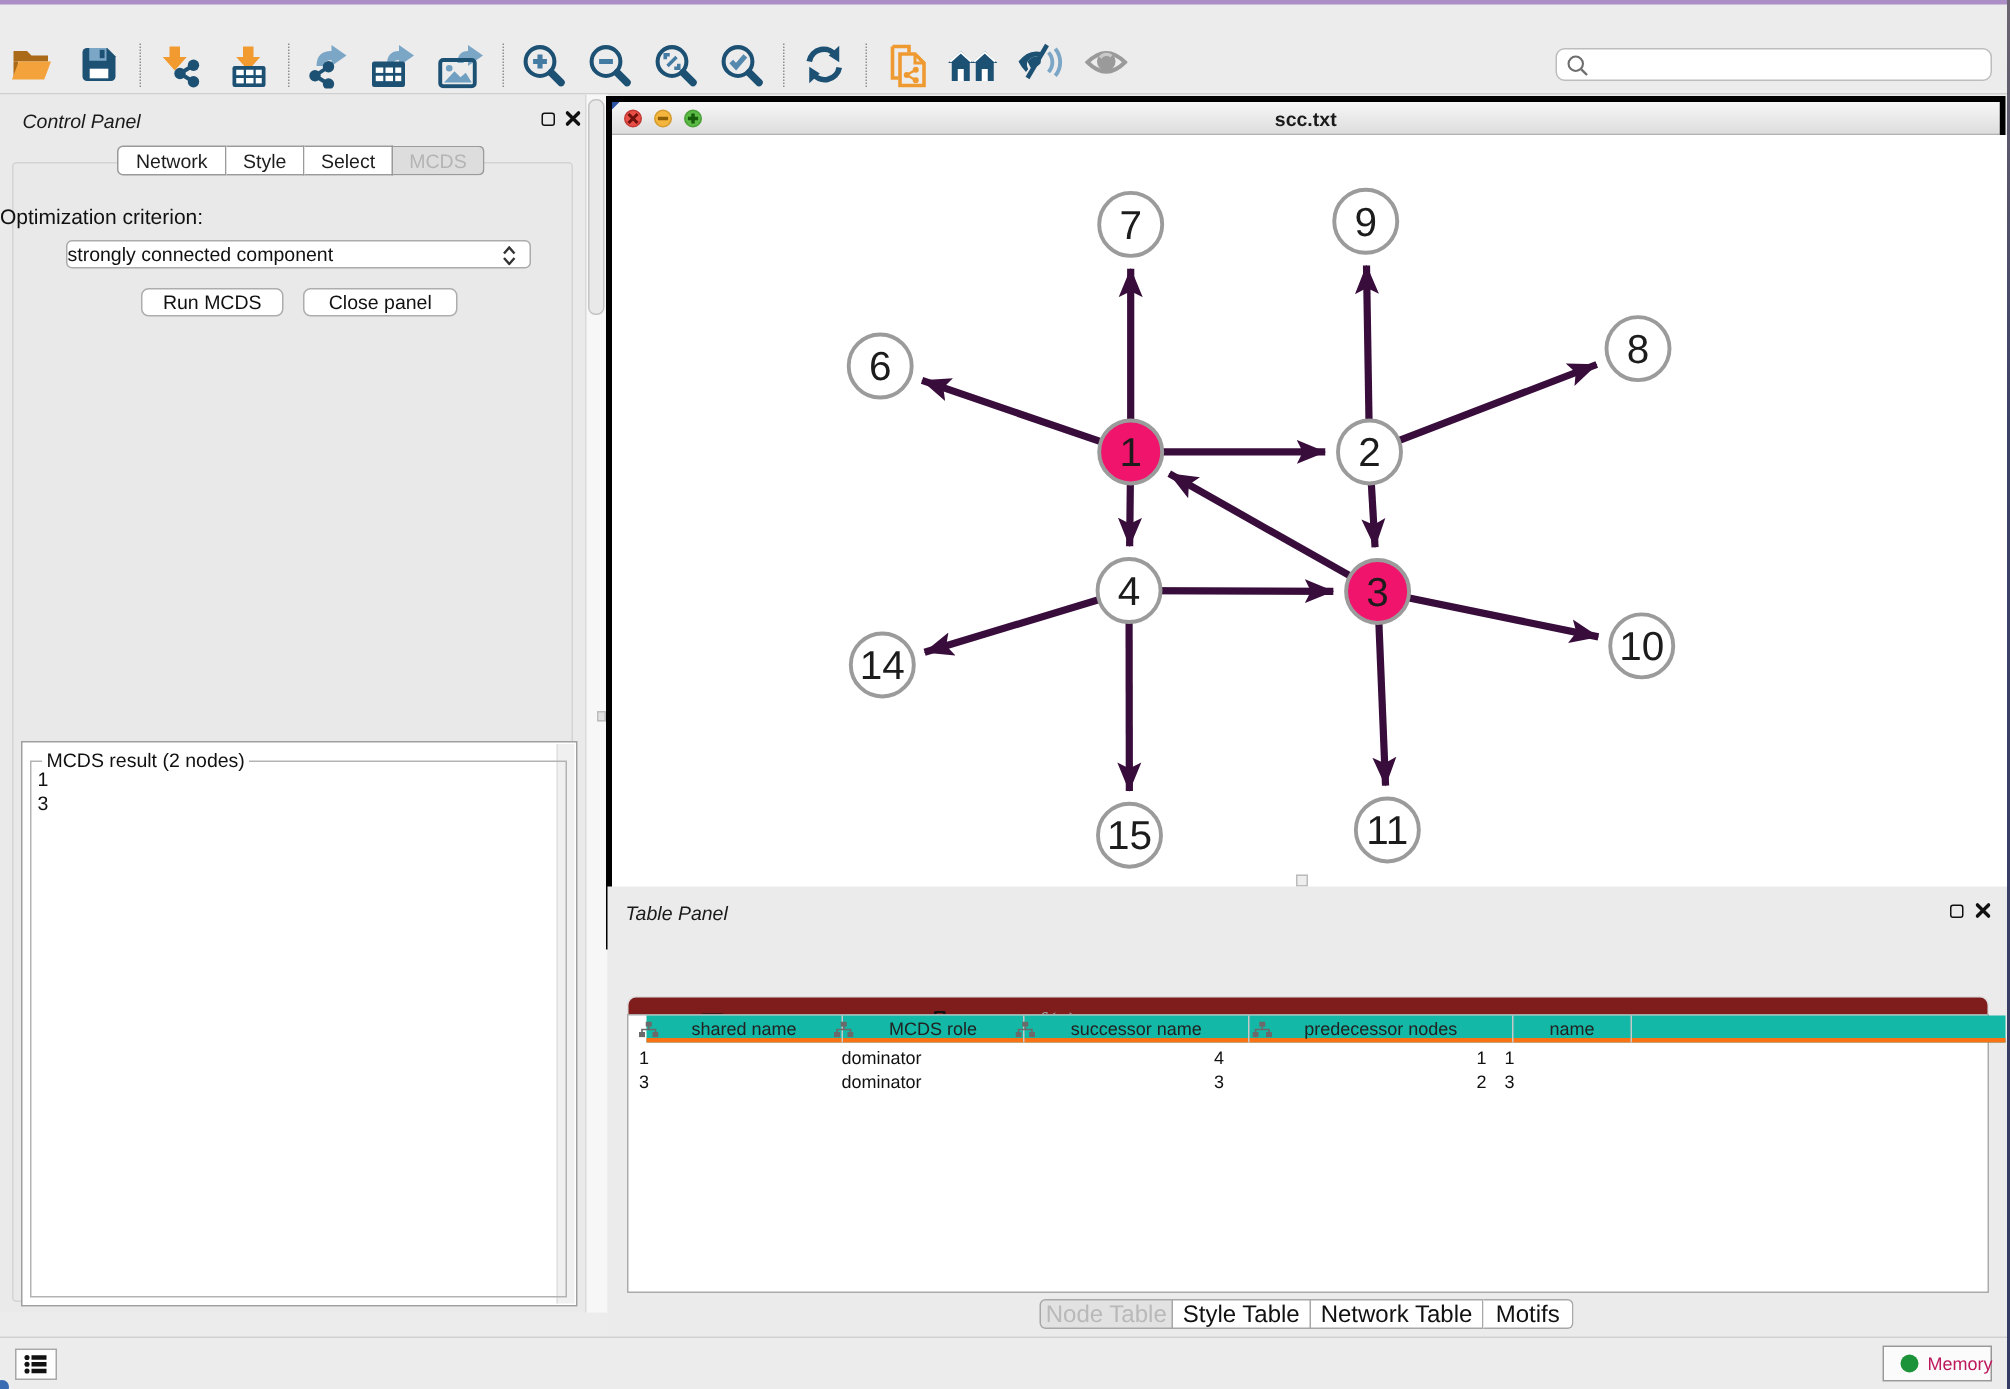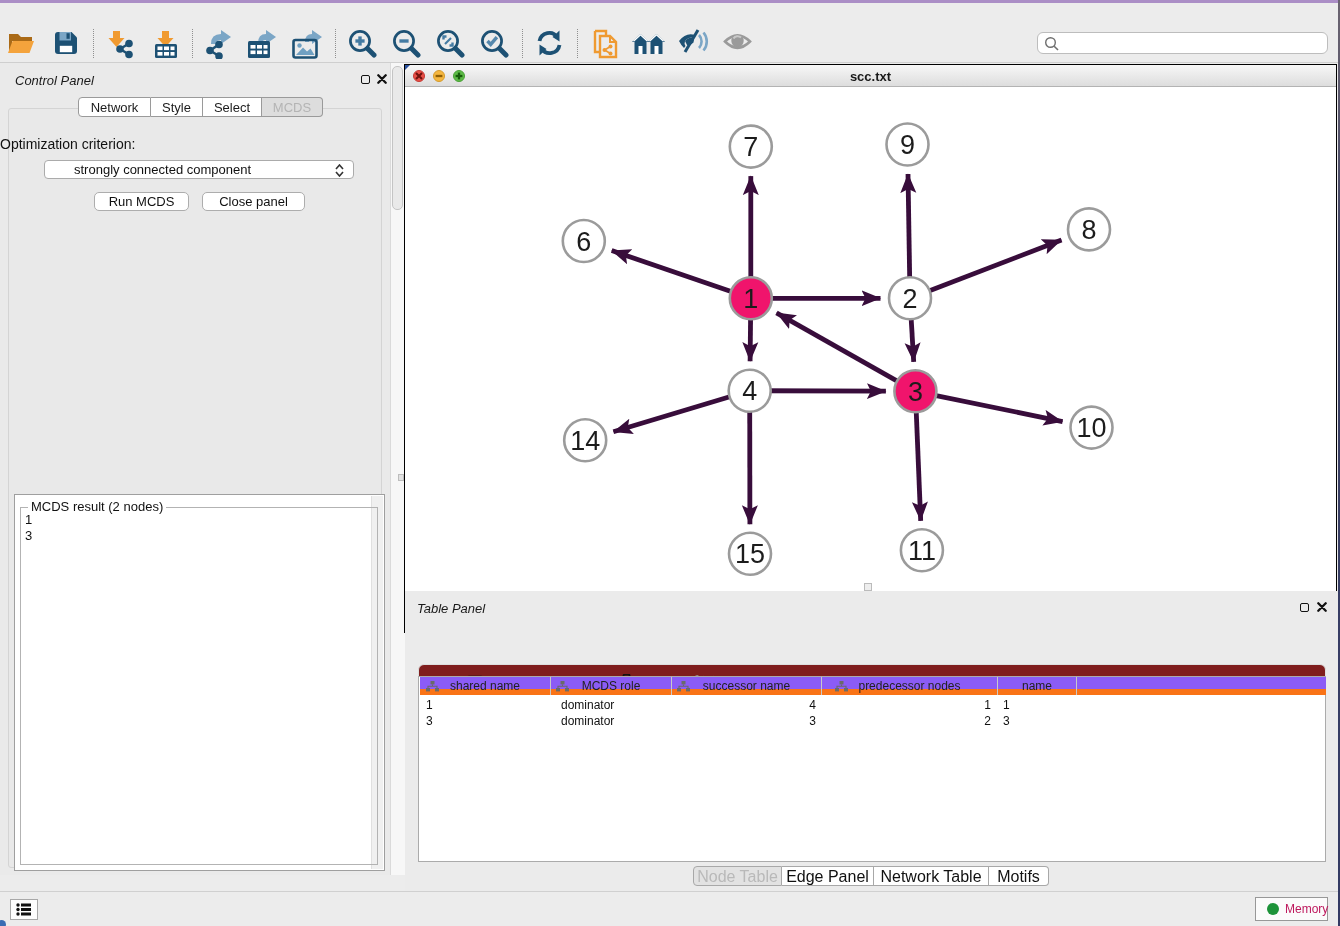--- a/index.html
+++ b/index.html
@@ -26,57 +26,57 @@
 .paneltitle { font-size:13px; color:#1a1a1a;font-style:italic; }
 .sqbtn { position:absolute; width:9px; height:9px; border:1.6px solid #111; border-radius:2px; }
 #cptabs { position:absolute; left:78px; top:34px; height:20px; }
 .tab { position:absolute; top:0; height:20px; background:#fff; border:1px solid #9a9a9a;
   font-size:13px; color:#1c1c1c; text-align:center; line-height:19px; }
 #cpinner { left:8px; top:45px; width:374px; height:760px; background:#e9e9e9;
   border:1px solid #d4d4d4; border-radius:3px; }
 #optlabel { left:0; top:73px; width:390px; text-align:left; font-size:14px; color:#111; }
 #dropdown { left:44px; top:97px; width:310px; height:19px; background:#fff;
   border:1px solid #ababab; border-radius:4px; font-size:13px; color:#111;
-  line-height:17px; padding-left:29px; }
+  line-height:17px; padding-left:0; }
 .btn { position:absolute; height:19px; background:#fff; border:1px solid #adadad;
   border-radius:5px; font-size:13px; color:#111; text-align:center; line-height:17px; }
 #mcdsbox { left:14px; top:431px; width:371px; height:377px; background:#fff;
   border:1px solid #9f9f9f; }
 #fieldset { position:absolute; left:5px; top:12px; right:6px; bottom:5px;
   border:1px solid #b3b3b3; }
 #legend { position:absolute; left:7px; top:-9px; background:#fff; padding:0 3px;
   font-size:13px; color:#111; }
 #mcdstxt { position:absolute; left:4px; top:4px; font-size:13px; color:#111; line-height:16px; }
 #mcdssb { position:absolute; right:1px; top:1px; width:12px; bottom:1px; background:#f0f0f0;
   border-left:1px solid #e0e0e0; }
 
 #split { left:390px; top:63px; width:15px; height:812px; background:#f7f7f7;
   border-left:1px solid #dadada; }
 #splitthumb { left:392px; top:66px; width:11px; height:144px; background:#e9e9e9;
   border:1px solid #c4c4c4; border-radius:5px; }
 #splitgrip { left:398px; top:474px; width:6px; height:7px; background:#e2e2e2;
   border:1px solid #bdbdbd; }
 
-#netwin { left:404px; top:64px; width:933px; height:569px; border:1px solid #000000;
+#netwin { left:404px; top:64px; width:933px; height:569px; border:4px solid #000000;
   background:#fff; }
 #nettitle { position:absolute; left:0; top:0; width:100%; height:22px;
   background:linear-gradient(#f7f7f7,#dddddd); border-bottom:1px solid #b3b3b3; }
 .mac { position:absolute; top:5px; width:12px; height:12px; border-radius:50%; }
 #netname { position:absolute; top:4px; width:100%; text-align:center; font-size:13px;
   font-weight:bold; color:#1a1a1a; }
 #canvas { position:absolute; left:0; top:22px; width:931px; height:503px; background:#fff; }
 #netgrip { left:864px; top:583px; width:8px; height:8px; background:#eee; border:1px solid #bbb; }
 
 #tp { left:405px; top:591px; width:935px; height:300px; background:#ebebeb; }
 #tptoolbar { position:absolute; left:13px; top:36px; width:908px; height:42px;
   background:#7f1d1d; border:1px solid #dedede; border-radius:6px 6px 0 0;margin-top:37px; }
 #tbl { position:absolute; left:13px; top:85px; width:908px; height:186px; background:#fff;
   border:1px solid #ababab; }
-#tblhead { position:absolute; left:1px; top:0; width:100%; height:18px; background:#8b5cf6;
-  border-bottom:6px solid #f97316; }
+#tblhead { position:absolute; left:12px; top:0; width:100%; height:18px; background:#14b8a6;
+  border-bottom:3px solid #f97316; }
 .th { position:absolute; top:0; height:18px; font-size:12px; color:#222; line-height:18px;
   border-right:1px solid #c8c8c8; text-align:center; }
 .td { position:absolute; font-size:12px; color:#111; line-height:16px; }
 #tptabs { position:absolute; left:288px; top:275px; height:20px; }
 .btab { position:absolute; top:0; height:20px; border:1px solid #a8a8a8; background:#fff;
   font-size:16px; text-align:center; line-height:19px; color:#111; }
 
 #status { left:0; top:891px; width:1340px; height:35px; background:#ececec;
   border-top:1px solid #d0d0d0; }
 #listbtn { left:10px; top:899px; width:28px; height:21px; background:#fdfdfd;
@@ -432,21 +432,21 @@
       <div class="td" style="left:402px;top:20px;width:170px;text-align:right">1</div>
       <div class="td" style="left:584px;top:20px">1</div>
       <div class="td" style="left:7px;top:36px">3</div>
       <div class="td" style="left:142px;top:36px">dominator</div>
       <div class="td" style="left:252px;top:36px;width:145px;text-align:right">3</div>
       <div class="td" style="left:402px;top:36px;width:170px;text-align:right">2</div>
       <div class="td" style="left:584px;top:36px">3</div>
     </div>
     <div id="tptabs">
       <div class="btab" style="left:0;width:89px;border-radius:4px 0 0 4px;background:#e2e2e2;color:#b9b9b9">Node Table</div>
-      <div class="btab" style="left:89px;width:92px;border-left:none">Edge Panel</div>
+      <div class="btab" style="left:89px;width:92px;border-left:none">Style Table</div>
       <div class="btab" style="left:181px;width:115px;border-left:none">Network Table</div>
       <div class="btab" style="left:296px;width:60px;border-left:none;border-radius:0 4px 4px 0">Motifs</div>
     </div>
   </div>
 
   <div class="abs" id="status"></div>
   <div class="abs" style="left:-3px;top:920px;width:9px;height:9px;border-radius:50%;background:#3a6cb3"></div>
   <div class="abs" style="left:1338px;top:0;width:2px;height:926px;background:linear-gradient(#6b6470,#3c4166 30%,#333a63)"></div>
   <div class="abs" id="listbtn">
     <svg width="26" height="19" viewBox="0 0 26 19">

